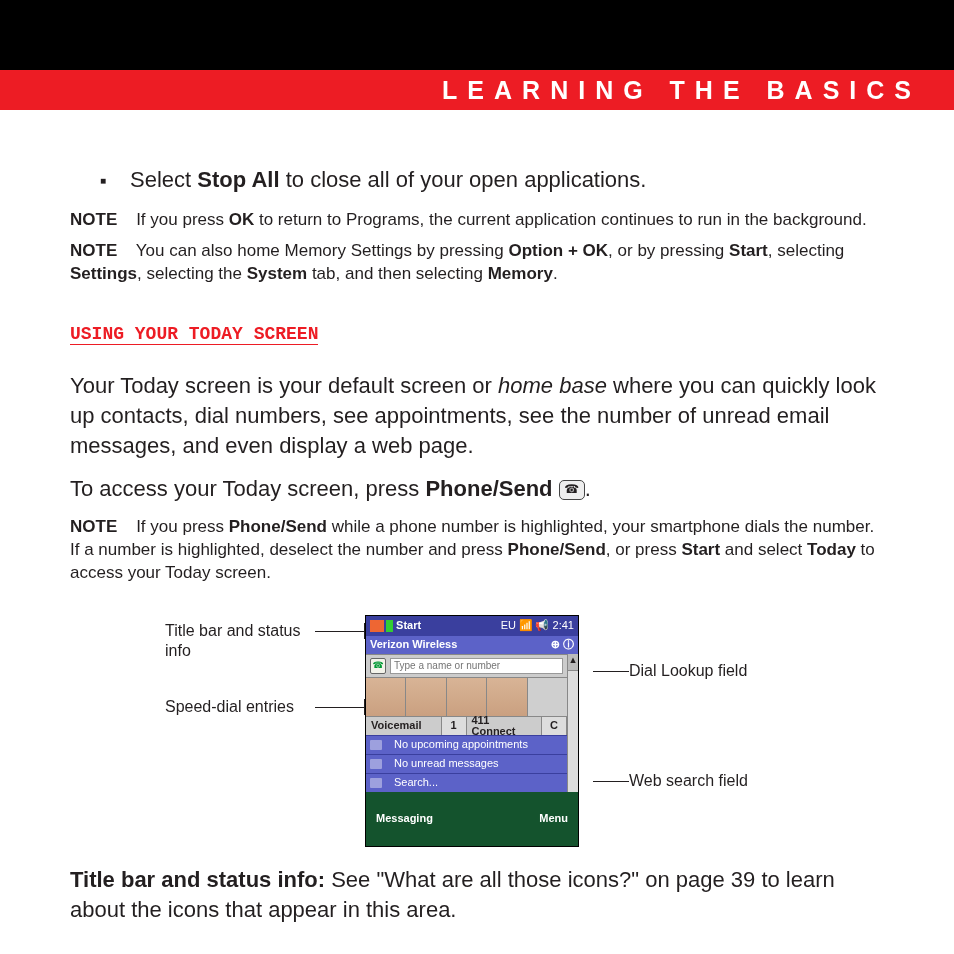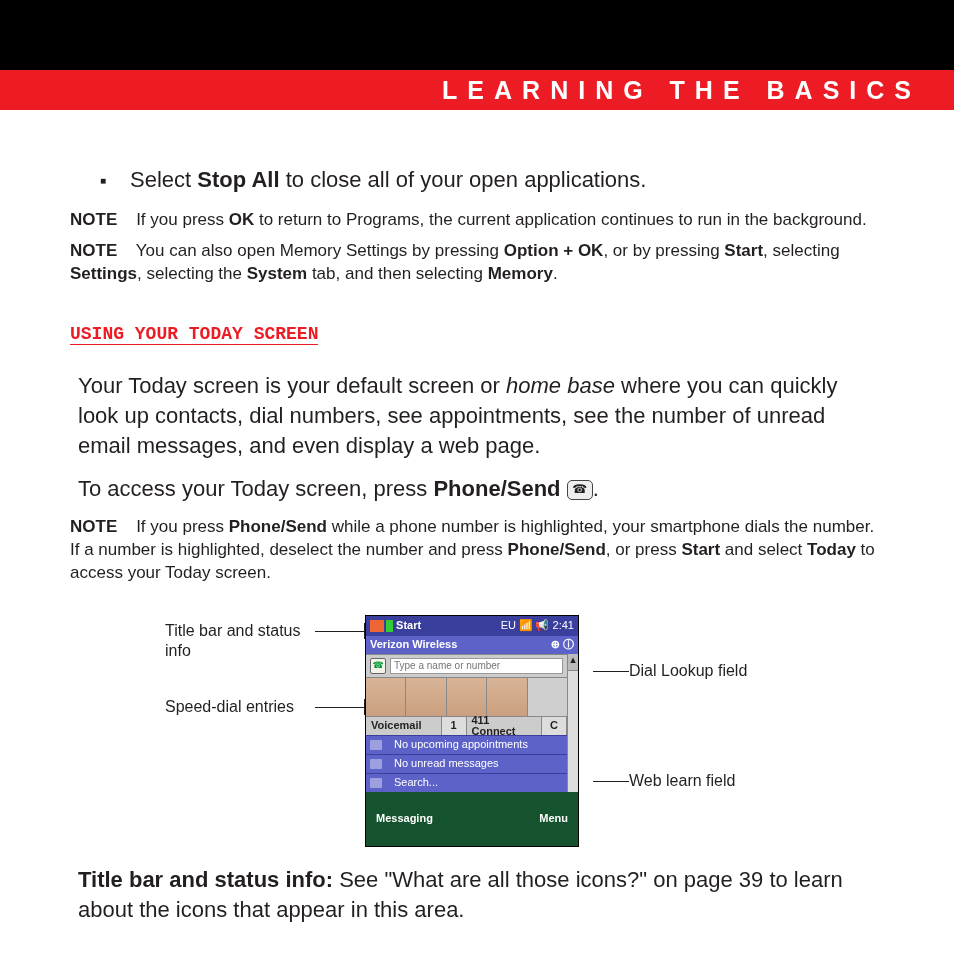--- a/index.html
+++ b/index.html
@@ -6,21 +6,21 @@
   .hdr-black{height:70px;background:#000}
   .hdr-red{height:40px;background:#ed1c24;display:flex;align-items:center;justify-content:flex-end;padding-right:33px;box-sizing:border-box}
   .hdr-title{font-family:Arial,sans-serif;font-weight:bold;letter-spacing:10px;font-size:25px;color:#fff}
   .content{padding:55px 70px 40px 70px}
   ul.bl{margin:0 0 14px 0;padding-left:60px;list-style:none}
   ul.bl li{position:relative;font-size:22px;line-height:1.35}
   ul.bl li::before{content:"■";font-size:10px;position:absolute;left:-30px;top:9px;color:#231f20}
   .note{font-size:17px;line-height:1.35;margin:8px 0}
   .note b.lbl{font-weight:bold;font-family:Arial,sans-serif;font-stretch:condensed;letter-spacing:0}
   .sec{color:#ed1c24;font-family:Liberation Mono, monospace;font-weight:bold;font-size:18px;border-bottom:1px solid #ed1c24;display:inline-block;margin-top:30px;margin-bottom:14px}
-  p.body{font-size:22px;line-height:1.38;margin:12px 8px}
+  p.body{font-size:22px;line-height:1.38;margin:12px 0}
   em.it{font-style:italic}
   .icn{display:inline-flex;align-items:center;justify-content:center;border:1px solid #444;border-radius:5px;width:24px;height:18px;font-size:12px;vertical-align:middle;background:#eee}
   .figwrap{margin-top:30px;margin-bottom:18px;display:flex;justify-content:center}
   .figinner{display:flex;align-items:flex-start}
   .callouts-l{width:150px;font-size:16px;line-height:1.25;text-align:left}
   .callouts-r{width:160px;font-size:16px;line-height:1.25;text-align:left}
   .cl{margin-bottom:36px;position:relative}
   .cl-line-l{position:absolute;right:-50px;top:10px;width:50px;height:1px;background:#231f20}
   .cl-line-l::before{content:"";position:absolute;right:0;top:-8px;width:1px;height:16px;background:#231f20}
   .cl-line-r{position:absolute;left:-36px;top:10px;width:36px;height:1px;background:#231f20}
@@ -65,21 +65,21 @@
     </li>
   </ul>
 
   <p class="note">
     <b class="lbl">NOTE</b>&nbsp;&nbsp;&nbsp;
     <span>If you press </span><b>OK</b><span> to return to Programs, the current application continues to run in the background.</span>
   </p>
 
   <p class="note">
     <b class="lbl">NOTE</b>&nbsp;&nbsp;&nbsp;
-    <span>You can also open Memory Settings by pressing </span><b>Option + OK</b><span>, or by pressing </span><b>Start</b><span>, selecting </span><b>Settings</b><span>, selecting the </span><b>System</b><span> tab, and then selecting </span><b>Memory</b><span>.</span>
+    <span>You can also home Memory Settings by pressing </span><b>Option + OK</b><span>, or by pressing </span><b>Start</b><span>, selecting </span><b>Settings</b><span>, selecting the </span><b>System</b><span> tab, and then selecting </span><b>Memory</b><span>.</span>
   </p>
 
   <div class="sec">USING YOUR TODAY SCREEN</div>
 
   <p class="body">
     <span>Your Today screen is your default screen or </span><em class="it">home base</em><span> where you can quickly look up contacts, dial numbers, see appointments, see the number of unread email messages, and even display a web page.</span>
   </p>
 
   <p class="body">
     <span>To access your Today screen, press </span><b>Phone/Send</b>&nbsp;<span class="icn">☎</span><span>.</span>
@@ -144,21 +144,21 @@
           </div>
         </div>
         <div class="ph-soft">
           <span>Messaging</span>
           <span>Menu</span>
         </div>
       </div>
 
       <div class="callouts-r" style="margin-top:46px">
         <div class="cl" style="margin-bottom:90px"><span class="cl-line-r"></span><span>Dial Lookup field</span></div>
-        <div class="cl"><span class="cl-line-r"></span><span>Web learn field</span></div>
+        <div class="cl"><span class="cl-line-r"></span><span>Web search field</span></div>
       </div>
     </div>
   </div>
 
   <p class="body">
     <b>Title bar and status info:</b><span> See "What are all those icons?" on page 39 to learn about the icons that appear in this area.</span>
   </p>
 
   <div class="pnum">19</div>
 </div>

